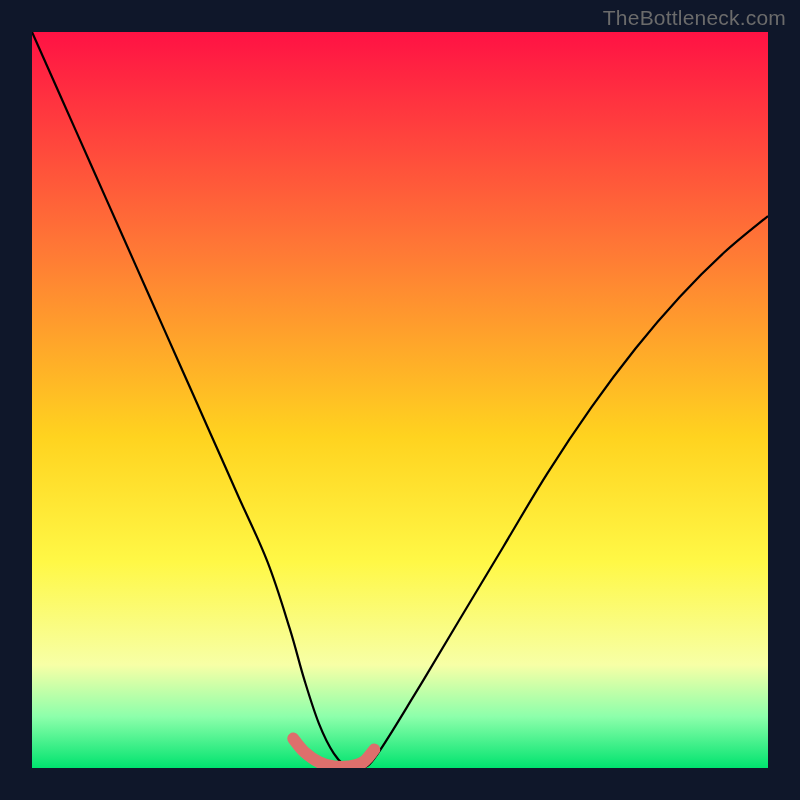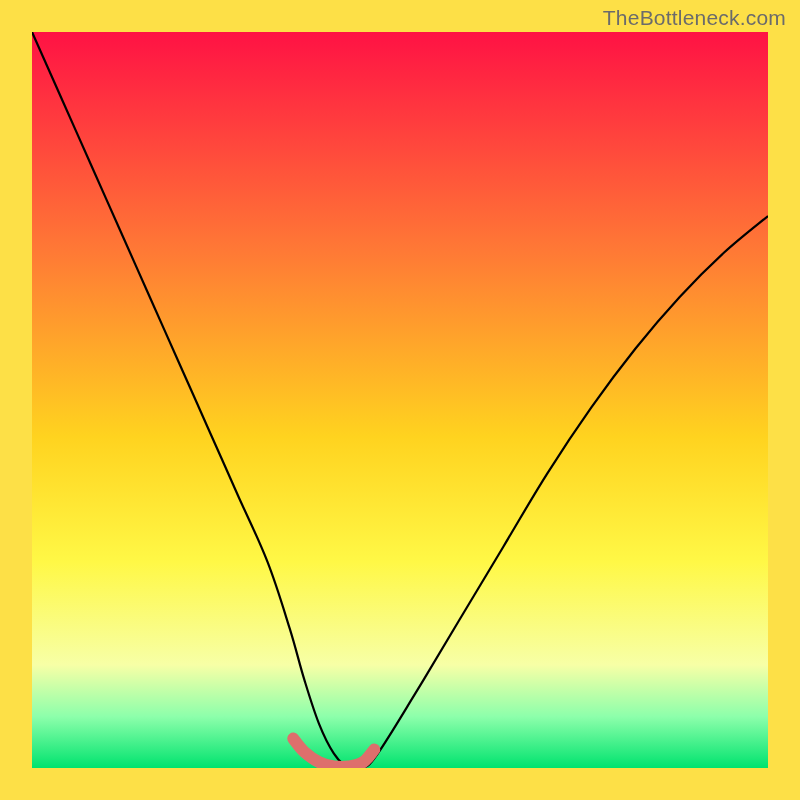--- a/index.html
+++ b/index.html
@@ -8,21 +8,21 @@
     width: 800px;
     height: 800px;
     background: #000;
     font-family: Arial, Helvetica, sans-serif;
     overflow: hidden;
   }
   .frame {
     position: relative;
     width: 800px;
     height: 800px;
-    background: #fde047;
+    background: #0f172a;
   }
   .watermark {
     position: absolute;
     top: 6px;
     right: 14px;
     color: #6b6b6b;
     font-size: 21px;
     font-weight: 500;
     letter-spacing: 0.2px;
     z-index: 10;

